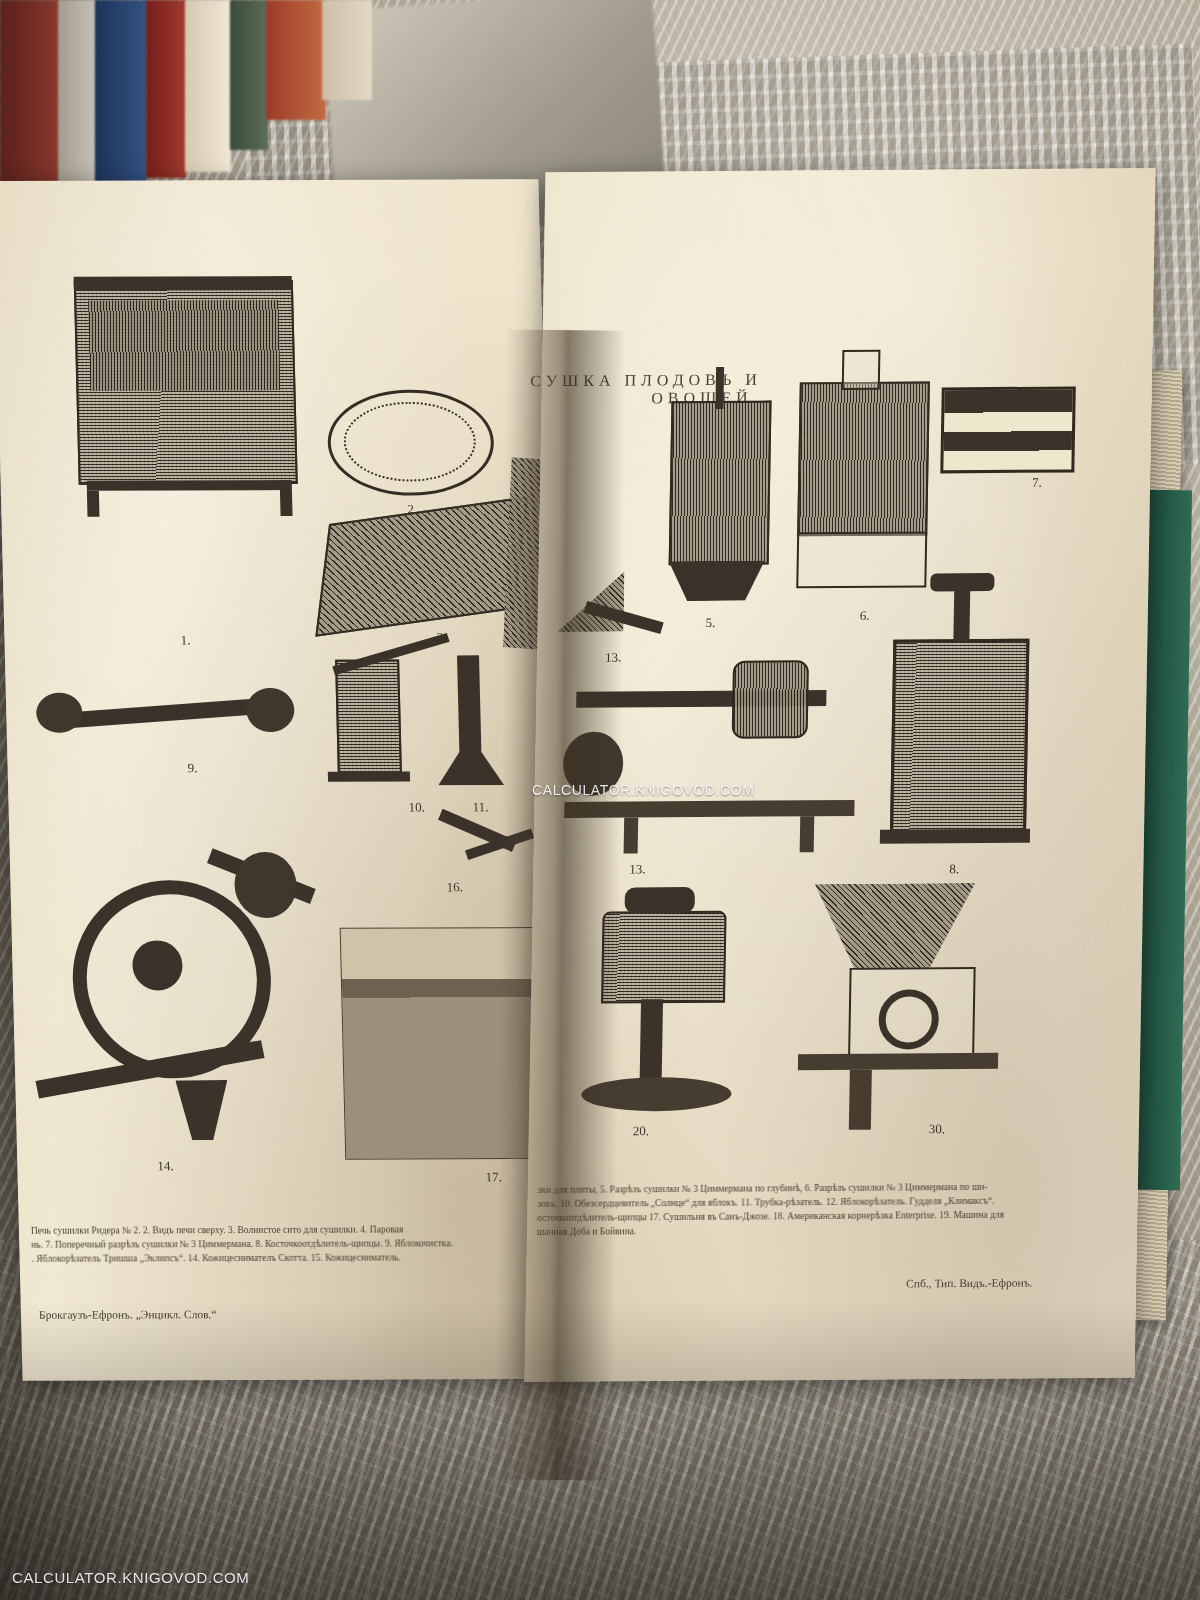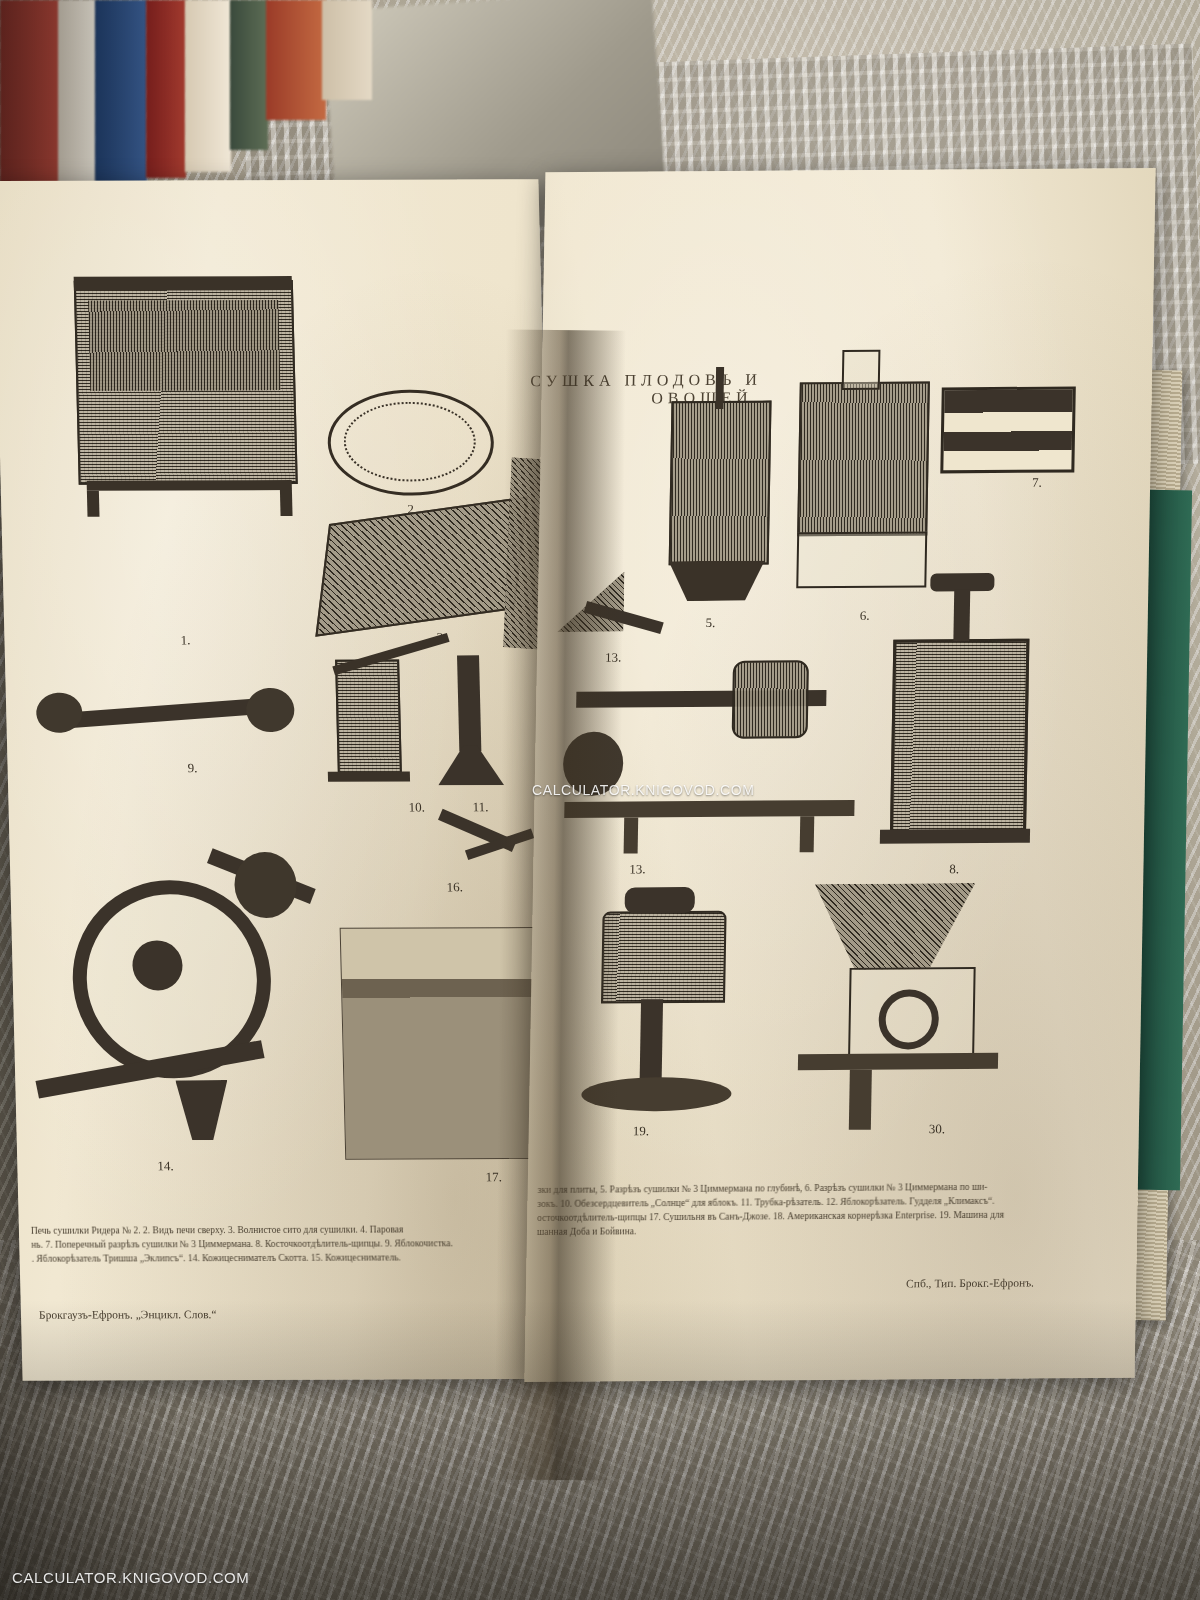--- a/index.html
+++ b/index.html
@@ -325,35 +325,35 @@
       <div class="fig hatch" style="left:356px;top:470px;width:130px;height:190px;border:3px solid #2f2920;"></div>
       <div class="fig" style="left:392px;top:404px;width:64px;height:18px;border-radius:6px;background:#3b332a;"></div>
       <div class="fig" style="left:416px;top:420px;width:16px;height:52px;background:#3b332a;"></div>
       <div class="fig" style="left:346px;top:660px;width:150px;height:14px;background:#3b332a;"></div>
       <div class="fignum" style="left:416px;top:692px;">8.</div>
 
       <div class="fig hatch" style="left:70px;top:740px;width:120px;height:88px;border:2px solid #2f2920;border-radius:8px 8px 0 0;"></div>
       <div class="fig" style="left:92px;top:716px;width:70px;height:26px;border-radius:10px;background:#3b332a;"></div>
       <div class="fig" style="left:110px;top:828px;width:22px;height:86px;background:#3b332a;"></div>
       <div class="fig" style="left:52px;top:906px;width:150px;height:34px;border-radius:50%;background:#463d30;"></div>
-      <div class="fignum" style="left:104px;top:952px;">19.</div>
+      <div class="fignum" style="left:104px;top:952px;">20.</div>
 
       <div class="fig hatch-d" style="left:282px;top:714px;width:160px;height:86px;clip-path:polygon(0 0,100% 0,72% 100%,26% 100%);"></div>
       <div class="fig" style="left:318px;top:798px;width:122px;height:86px;border:2px solid #2f2920;background:rgba(236,228,208,.3);"></div>
       <div class="fig" style="left:348px;top:820px;width:46px;height:46px;border-radius:50%;border:7px solid #3b332a;background:transparent;"></div>
       <div class="fig" style="left:268px;top:884px;width:200px;height:16px;background:#463d30;"></div>
       <div class="fig" style="left:320px;top:900px;width:22px;height:60px;background:#463d30;"></div>
       <div class="fignum" style="left:400px;top:952px;">30.</div>
 
       <div class="caption blurline" style="left:10px;top:1012px;width:590px;font-size:9.5px;">зки для плиты, 5. Разрѣзъ сушилки № 3 Циммермана по глубинѣ, 6. Разрѣзъ сушилки № 3 Циммермана по ши-</div>
       <div class="caption blurline" style="left:10px;top:1026px;width:590px;font-size:9.5px;">зокъ. 10. Обезсердцевитель „Солнце“ для яблокъ. 11. Трубка-рѣзатель. 12. Яблокорѣзатель. Гудделя „Климаксъ“.</div>
       <div class="caption blurline" style="left:10px;top:1040px;width:590px;font-size:9.5px;">осточкоотдѣлитель-щипцы 17. Сушильня въ Санъ-Джозе. 18. Американская корнерѣзка Enterprise. 19. Машина для</div>
       <div class="caption blurline" style="left:10px;top:1054px;width:590px;font-size:9.5px;">шанная Доба и Бойвина.</div>
 
-      <div class="imprint" style="left:380px;top:1108px;">Спб., Тип. Брокг.-Ефронъ.</div>
+      <div class="imprint" style="left:380px;top:1108px;">Спб., Тип. Видъ.-Ефронъ.</div>
     </div>
 
     <div class="gutter"></div>
   </div>
 
   <div class="shadow-bottom"></div>
 
   <div class="wm wm-center">CALCULATOR.KNIGOVOD.COM</div>
   <div class="wm wm-corner">CALCULATOR.KNIGOVOD.COM</div>
 </div>

